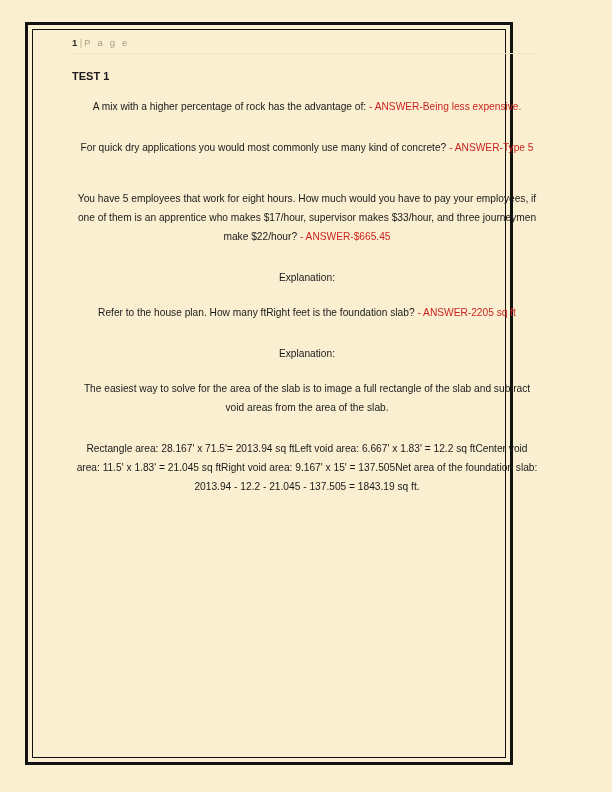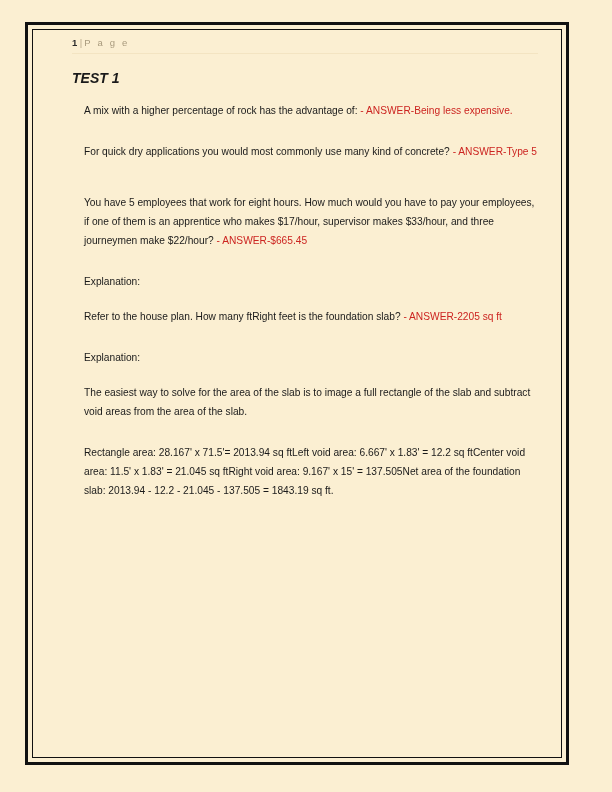--- a/index.html
+++ b/index.html
@@ -12,21 +12,21 @@
     background: #fbefd2;
     font-family: "Liberation Sans", sans-serif;
     -webkit-font-smoothing: antialiased;
   }
 
   
   .page-frame {
     position: absolute;
     left: 25px;
     top: 22px;
-    width: 544px;
+    width: 488px;
     height: 743px;
     border: 3px solid #111111;
     box-sizing: border-box;
     background: #fbefd2;
   }
   .page-frame-inner {
     position: absolute;
     left: 4px;
     top: 4px;
     right: 4px;
@@ -72,33 +72,32 @@
     font-size: 10.3px;
     line-height: 17px;
     text-align: center;
     margin: 10px 6px 14px 6px;
   }
   .doc-title .tline { display: block; }
 
   
   .section-heading {
     font-weight: bold;
-    font-size: 14px;
+    font-size: 11px;
     color: #1a1a1a;
     margin: 0 0 15px 0;
-    font-style: italic;
   }
   .qa-block,
   .para-block,
   .label-block {
     font-size: 10.2px;
     line-height: 19px;
     color: #1a1a1a;
-    margin: 0 0 22px 12px;
-    text-align: left;
+    margin: 0 0 22px 4px;
+    text-align: center;
   }
   .label-block { margin-bottom: 16px; }
   .answer {
     color: #cc2420;
   }
   .spacer-lg { height: 10px; }
 </style>
 </head>
 <body>
 

